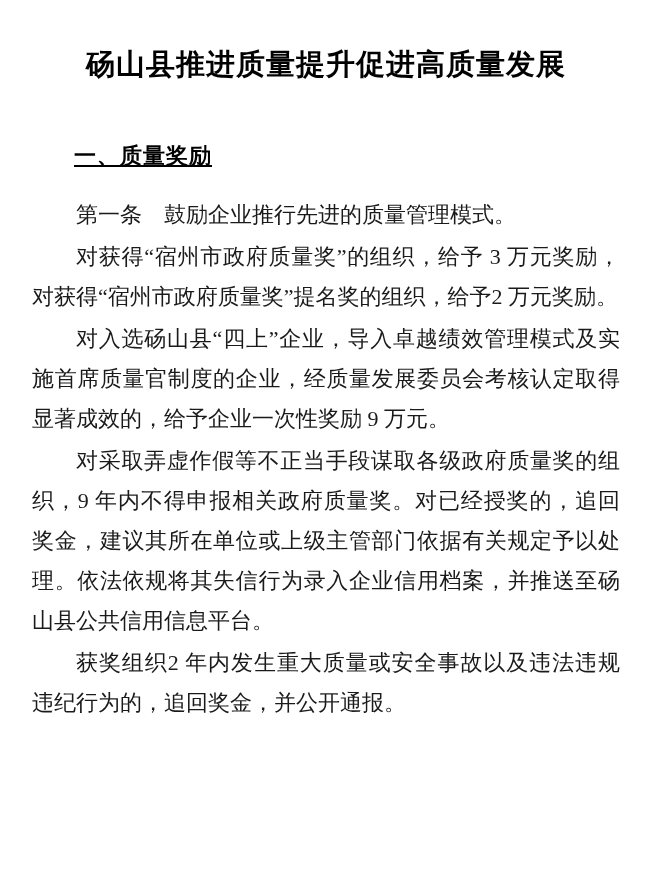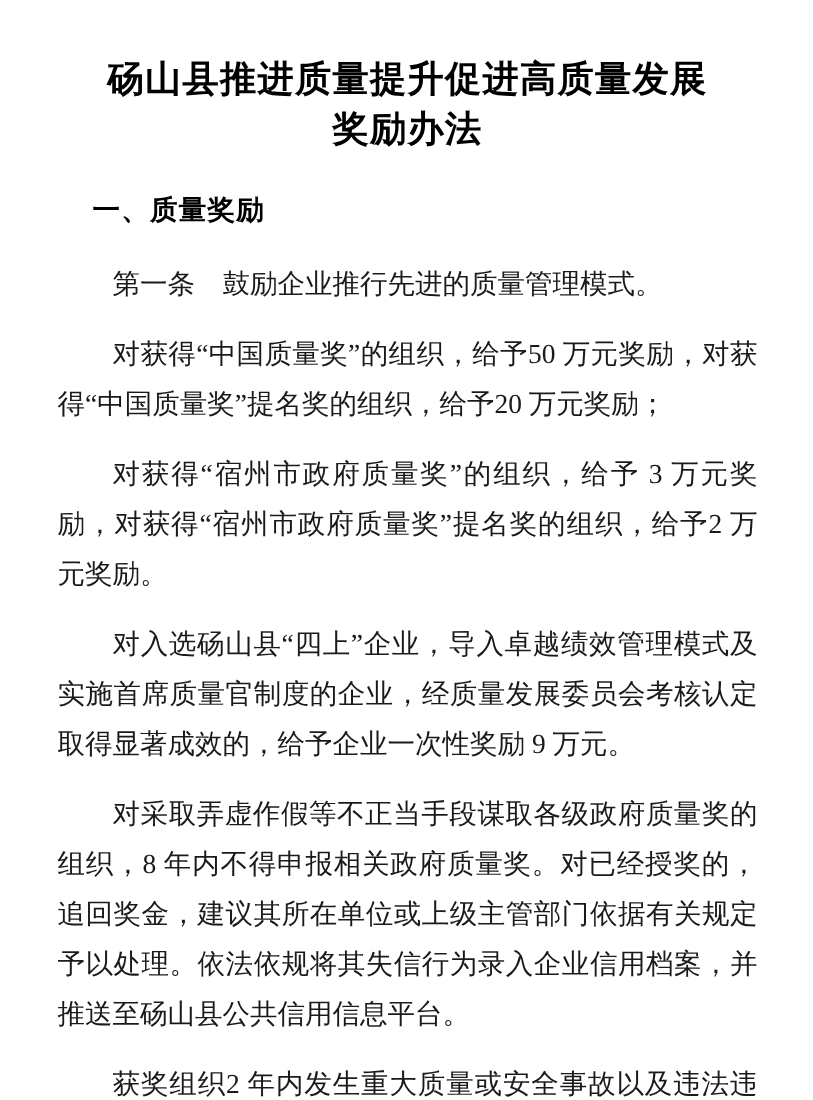--- a/index.html
+++ b/index.html
@@ -26,57 +26,56 @@
     font-size: 29px;
     line-height: 40px;
     text-align: center;
     color: #000000;
     letter-spacing: 1px;
   }
   .doc-title .title-line {
     display: block;
   }
   .section-heading {
-    margin-top: 24px;
+    margin-top: 52px;
     font-family: "Liberation Sans", "DejaVu Sans", sans-serif;
     font-weight: bold;
     font-size: 22px;
     line-height: 40px;
     text-indent: 2em;
     color: #000000;
     letter-spacing: 1px;
+    text-decoration: underline;
   }
   .body-text {
     font-family: "Liberation Serif", "DejaVu Serif", serif;
     font-size: 22px;
     color: #1a1a1a;
   }
   .para {
-    margin: 16px;
+    margin: 2px;
     line-height: 40px;
     text-align: justify;
     text-justify: inter-character;
     text-indent: 2em;
     word-break: break-all;
   }
 </style>
 </head>
 <body>
 
 <div class="page">
 
   <h1 class="doc-title">
     <span class="title-line">砀山县推进质量提升促进高质量发展</span>
-    <span class="title-line">奖励办法</span>
   </h1>
 
   <h2 class="section-heading">一、质量奖励</h2>
 
   <div class="body-text">
     <p class="para">第一条　鼓励企业推行先进的质量管理模式。</p>
-    <p class="para">对获得“中国质量奖”的组织，给予50 万元奖励，对获得“中国质量奖”提名奖的组织，给予20 万元奖励；</p>
     <p class="para">对获得“宿州市政府质量奖”的组织，给予 3 万元奖励，对获得“宿州市政府质量奖”提名奖的组织，给予2 万元奖励。</p>
     <p class="para">对入选砀山县“四上”企业，导入卓越绩效管理模式及实施首席质量官制度的企业，经质量发展委员会考核认定取得显著成效的，给予企业一次性奖励 9 万元。</p>
-    <p class="para">对采取弄虚作假等不正当手段谋取各级政府质量奖的组织，8 年内不得申报相关政府质量奖。对已经授奖的，追回奖金，建议其所在单位或上级主管部门依据有关规定予以处理。依法依规将其失信行为录入企业信用档案，并推送至砀山县公共信用信息平台。</p>
+    <p class="para">对采取弄虚作假等不正当手段谋取各级政府质量奖的组织，9 年内不得申报相关政府质量奖。对已经授奖的，追回奖金，建议其所在单位或上级主管部门依据有关规定予以处理。依法依规将其失信行为录入企业信用档案，并推送至砀山县公共信用信息平台。</p>
     <p class="para">获奖组织2 年内发生重大质量或安全事故以及违法违规违纪行为的，追回奖金，并公开通报。</p>
   </div>
 
 </div>
 
 </body></html>

